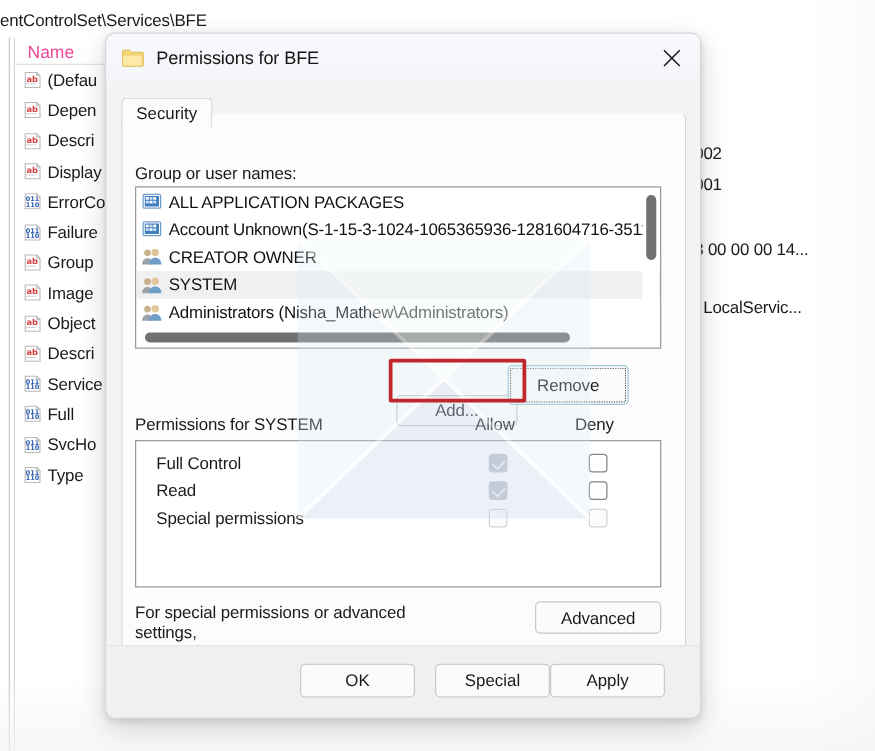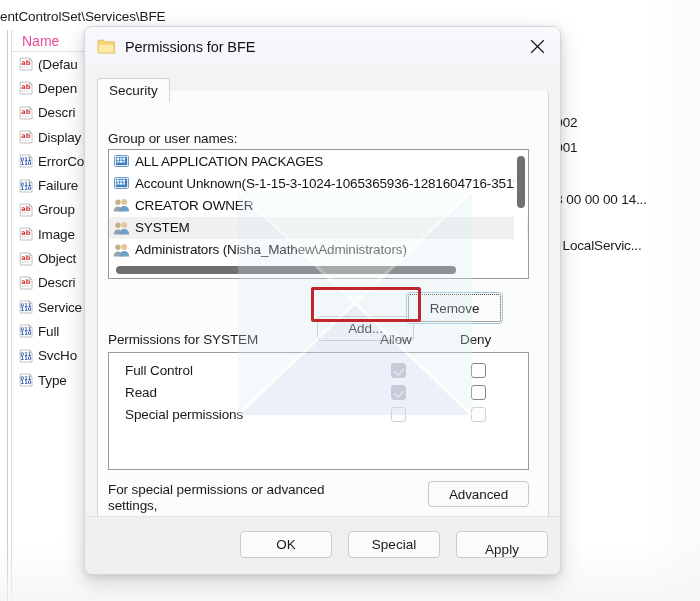--- a/index.html
+++ b/index.html
@@ -440,21 +440,21 @@
     border: 1px solid #cbcbcb;
     border-radius: 4px;
     display: flex;
     align-items: center;
     justify-content: center;
     box-sizing: border-box;
     cursor: default;
   }
   #btn-ok     { left: 155px; }
   #btn-cancel { left: 263px; }
-  #btn-apply  { left: 371px; align-items: flex-end; }
+  #btn-apply  { left: 355px; }
 
   
   #watermark {
     position: absolute;
     left: 153px;
     top: 164px;
     width: 234px;
     height: 224px;
     pointer-events: none;
     z-index: 5;

